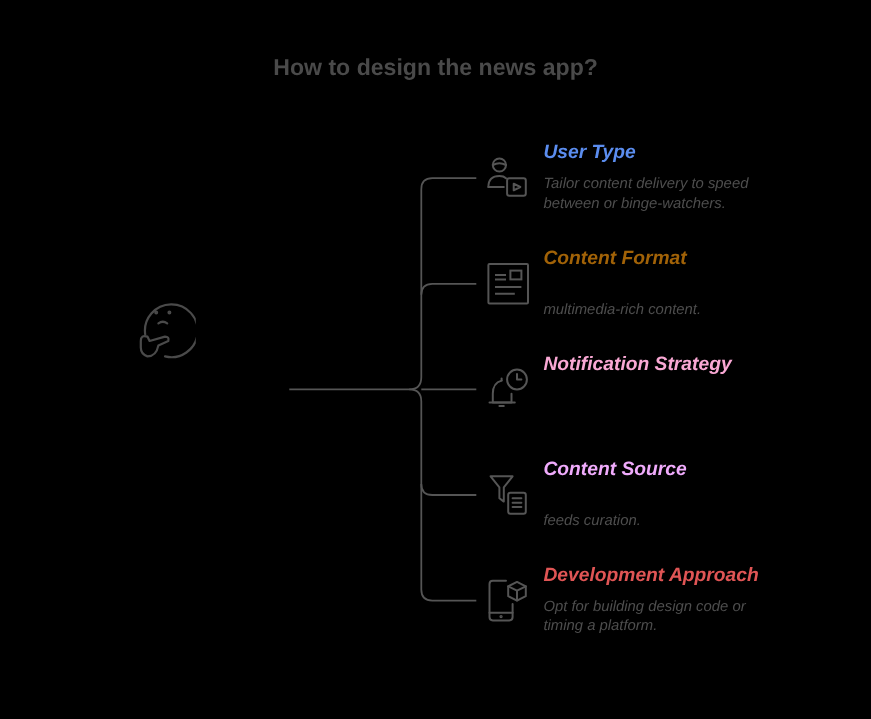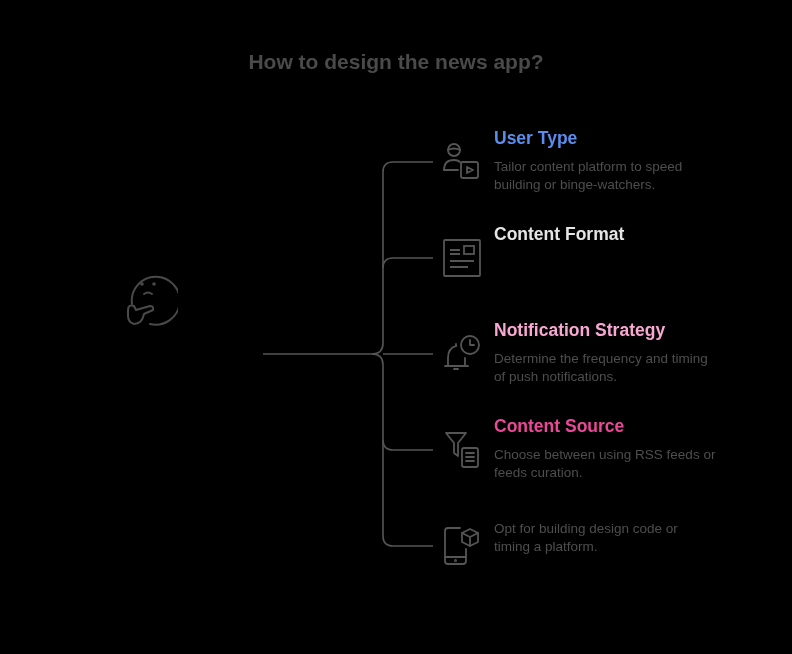--- a/index.html
+++ b/index.html
@@ -1,21 +1,21 @@
 <!DOCTYPE html>
 <html><head>
 <meta charset="utf-8">
 <style>
   html, body { margin:0; padding:0; background:#000; }
   body { width:792px; height:654px; position:relative; overflow:hidden; font-family:"Liberation Sans", sans-serif; }
   .title { position:absolute; left:0; width:792px; top:50px; text-align:center; font-size:21px; font-weight:bold; color:#4a4a4a; }
   svg.lines { position:absolute; left:0; top:0; }
   .think { position:absolute; left:122px; top:270px; width:56px; height:60px; }
   .item-icon { position:absolute; left:440px; width:44px; height:44px; }
-  .item-text { position:absolute; left:494px; width:270px; }
+  .item-text { position:absolute; left:494px; width:270px;font-style:italic; }
   .item-title { font-size:17.5px; font-weight:bold; line-height:22px; }
   .item-desc { font-size:13.5px; color:#4e4e4e; line-height:18px; margin-top:9px; }
 </style>
 </head>
 <body>
 
 <div class="title">How to design the news app?</div>
 
 <svg class="lines" width="792" height="654">
   <g fill="none" stroke="#555" stroke-width="1.6">
@@ -42,66 +42,66 @@
     <circle cx="14" cy="10" r="6"></circle>
     <path d="M8 10 Q14 7 20 10"></path>
     <path d="M4 30 Q4 20 14 20 Q18 20 20 22"></path>
     <path d="M4 30 H18"></path>
     <rect x="21" y="22" width="17" height="16" rx="2"></rect>
     <path d="M27 27 L33 30 L27 33 Z"></path>
   </g>
 </svg>
 <div class="item-text" style="top:127px">
   <div class="item-title" style="color:#5b8def">User Type</div>
-  <div class="item-desc"><span>Tailor content platform to speed</span><br><span>building or binge-watchers.</span></div>
+  <div class="item-desc"><span>Tailor content delivery to speed</span><br><span>between or binge-watchers.</span></div>
 </div>
 
 <svg class="item-icon" style="top:236px" viewBox="0 0 44 44">
   <g fill="none" stroke="#555" stroke-width="1.8">
     <rect x="4" y="4" width="36" height="36" rx="1"></rect>
     <rect x="24" y="10" width="10" height="8"></rect>
     <path d="M10 14 H20 M10 18 H20 M10 25 H34 M10 31 H28"></path>
   </g>
 </svg>
 <div class="item-text" style="top:223px">
-  <div class="item-title" style="color:#e5e5e5">Content Format</div>
-  <div class="item-desc"><br></div>
+  <div class="item-title" style="color:#a16207">Content Format</div>
+  <div class="item-desc"><br><span>multimedia-rich content.</span></div>
 </div>
 
 <svg class="item-icon" style="top:332px" viewBox="0 0 44 44">
   <g fill="none" stroke="#555" stroke-width="1.8" stroke-linecap="round" stroke-linejoin="round">
     <circle cx="30" cy="13" r="9"></circle>
     <path d="M30 8 V13 H34"></path>
     <path d="M16 14 Q8 16 8 26 V34 H25 V26"></path>
     <path d="M5 34 H28"></path>
     <path d="M14 37 H18"></path>
     <path d="M16 12 V14"></path>
   </g>
 </svg>
 <div class="item-text" style="top:319px">
   <div class="item-title" style="color:#f9a8d4">Notification Strategy</div>
-  <div class="item-desc"><span>Determine the frequency and timing</span><br><span>of push notifications.</span></div>
 </div>
 
 <svg class="item-icon" style="top:428px" viewBox="0 0 44 44">
   <g fill="none" stroke="#555" stroke-width="1.8" stroke-linejoin="round" stroke-linecap="round">
     <path d="M6 5 H26 L18 15 V28 L14 25 V15 Z"></path>
     <rect x="22" y="20" width="16" height="19" rx="2"></rect>
     <path d="M26 25 H34 M26 29 H34 M26 33 H34"></path>
   </g>
 </svg>
 <div class="item-text" style="top:415px">
-  <div class="item-title" style="color:#ec4899">Content Source</div>
-  <div class="item-desc"><span>Choose between using RSS feeds or</span><br><span>feeds curation.</span></div>
+  <div class="item-title" style="color:#f0abfc">Content Source</div>
+  <div class="item-desc"><br><span>feeds curation.</span></div>
 </div>
 
 <svg class="item-icon" style="top:524px" viewBox="0 0 44 44">
   <g fill="none" stroke="#555" stroke-width="1.8" stroke-linejoin="round" stroke-linecap="round">
     <path d="M20 4 H8 Q5 4 5 7 V37 Q5 40 8 40 H23 Q26 40 26 37 V25"></path>
     <path d="M5 33 H26"></path>
     <circle cx="15.5" cy="36.5" r="0.6"></circle>
     <path d="M30 5 L38 9 V18 L30 22 L22 18 V9 Z"></path>
     <path d="M22 9 L30 13 L38 9 M30 13 V22"></path>
   </g>
 </svg>
 <div class="item-text" style="top:511px">
+  <div class="item-title" style="color:#e05555">Development Approach</div>
   <div class="item-desc"><span>Opt for building design code or</span><br><span>timing a platform.</span></div>
 </div>
 
 </body></html>

